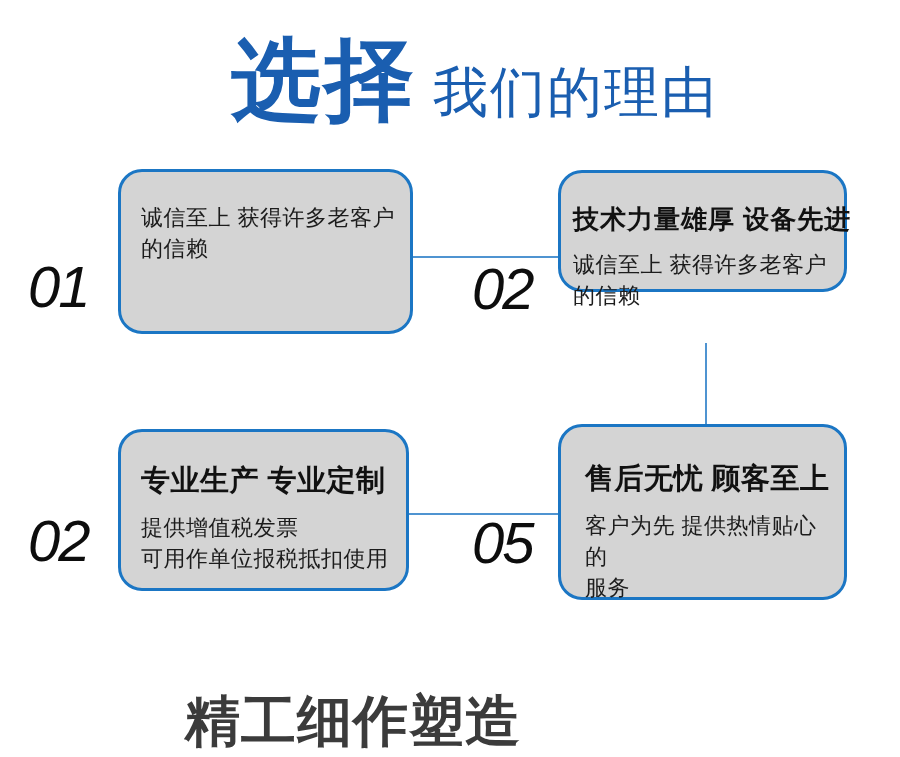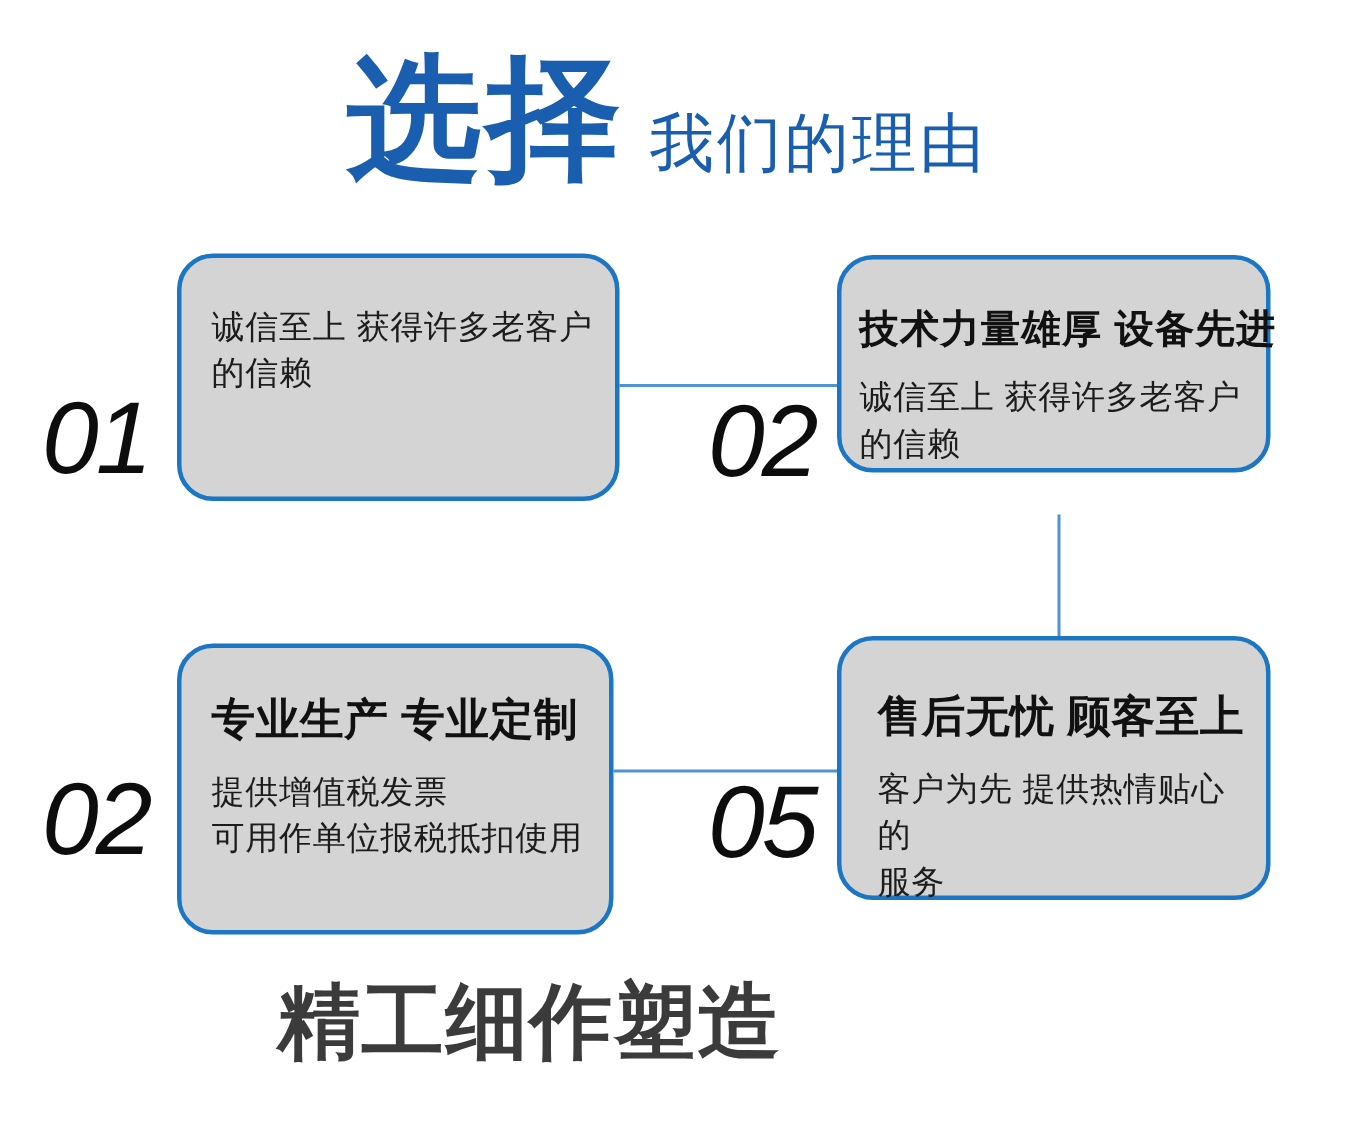--- a/index.html
+++ b/index.html
@@ -25,69 +25,69 @@
   
   .header{
     position:absolute;left:231px;top:20px;
     display:flex;align-items:baseline;white-space:nowrap;
   }
   .header .strong{
     font-size:90px;line-height:1.08;font-weight:800;
     letter-spacing:3px;color:var(--title-blue);
   }
   .header .rest{
-    font-size:43px;line-height:1;font-weight:400;
+    font-size:55px;line-height:1;font-weight:400;
     letter-spacing:2px;color:var(--title-blue);margin-left:16px;
   }
 
   
   .card{
     position:absolute;
     background:var(--card-fill);
     border:3px solid var(--card-border);
     border-radius:24px;
     box-sizing:border-box;
     padding:30px 14px 0 20px;
   }
   .card1{left:118px;top:157px;width:295px;height:165px;}
-  .card2{left:558px;top:158px;width:289px;height:145px;padding-left:12px;padding-top:31px;}
+  .card2{left:558px;top:158px;width:289px;height:122px;padding-left:12px;padding-top:31px;}
   .card3{left:558px;top:412px;width:289px;height:176px;padding-top:34px;padding-left:24px;}
-  .card4{left:118px;top:417px;width:291px;height:194px;padding-top:31px;}
+  .card4{left:118px;top:417px;width:291px;height:162px;padding-top:31px;}
   .card-title{
     font-size:29px;font-weight:700;color:#111111;
     white-space:nowrap;line-height:1.2;margin-bottom:14px;
     letter-spacing:0.5px;
   }
   .card2 .card-title{font-size:26px;letter-spacing:1px;}
   .card-desc{
     font-size:22px;font-weight:400;color:var(--text-dark);
     line-height:1.42;white-space:pre-line;letter-spacing:0.5px;
   }
 
   
   .num{
     position:absolute;
-    font-size:68px;line-height:1;font-style:italic;
+    font-size:58px;line-height:1;font-style:italic;
     font-weight:500;color:var(--number-black);
     letter-spacing:-2px;
   }
   .num1{left:28px;top:246px;}
   .num2{left:472px;top:248px;}
   .num3{left:472px;top:502px;}
   .num4{left:28px;top:500px;}
 
   
   .conn{position:absolute;background:var(--connector-blue);}
   .conn-1-2{left:413px;top:244px;width:145px;height:2px;}
   .conn-2-3{left:705px;top:331px;width:2px;height:81px;}
   .conn-4-3{left:409px;top:501px;width:149px;height:2px;}
 
   
   .footer{
-    position:absolute;left:185px;top:636px;
+    position:absolute;left:185px;top:676px;
     display:flex;align-items:center;white-space:nowrap;flex-direction:column;
   }
   .footer .dark{
     font-size:55px;font-weight:700;line-height:1.2;
     color:var(--footer-gray);letter-spacing:1px;
   }
   .footer .accent{
     font-size:62px;font-weight:800;line-height:1.1;
     color:var(--accent-orange);letter-spacing:1px;
   }

